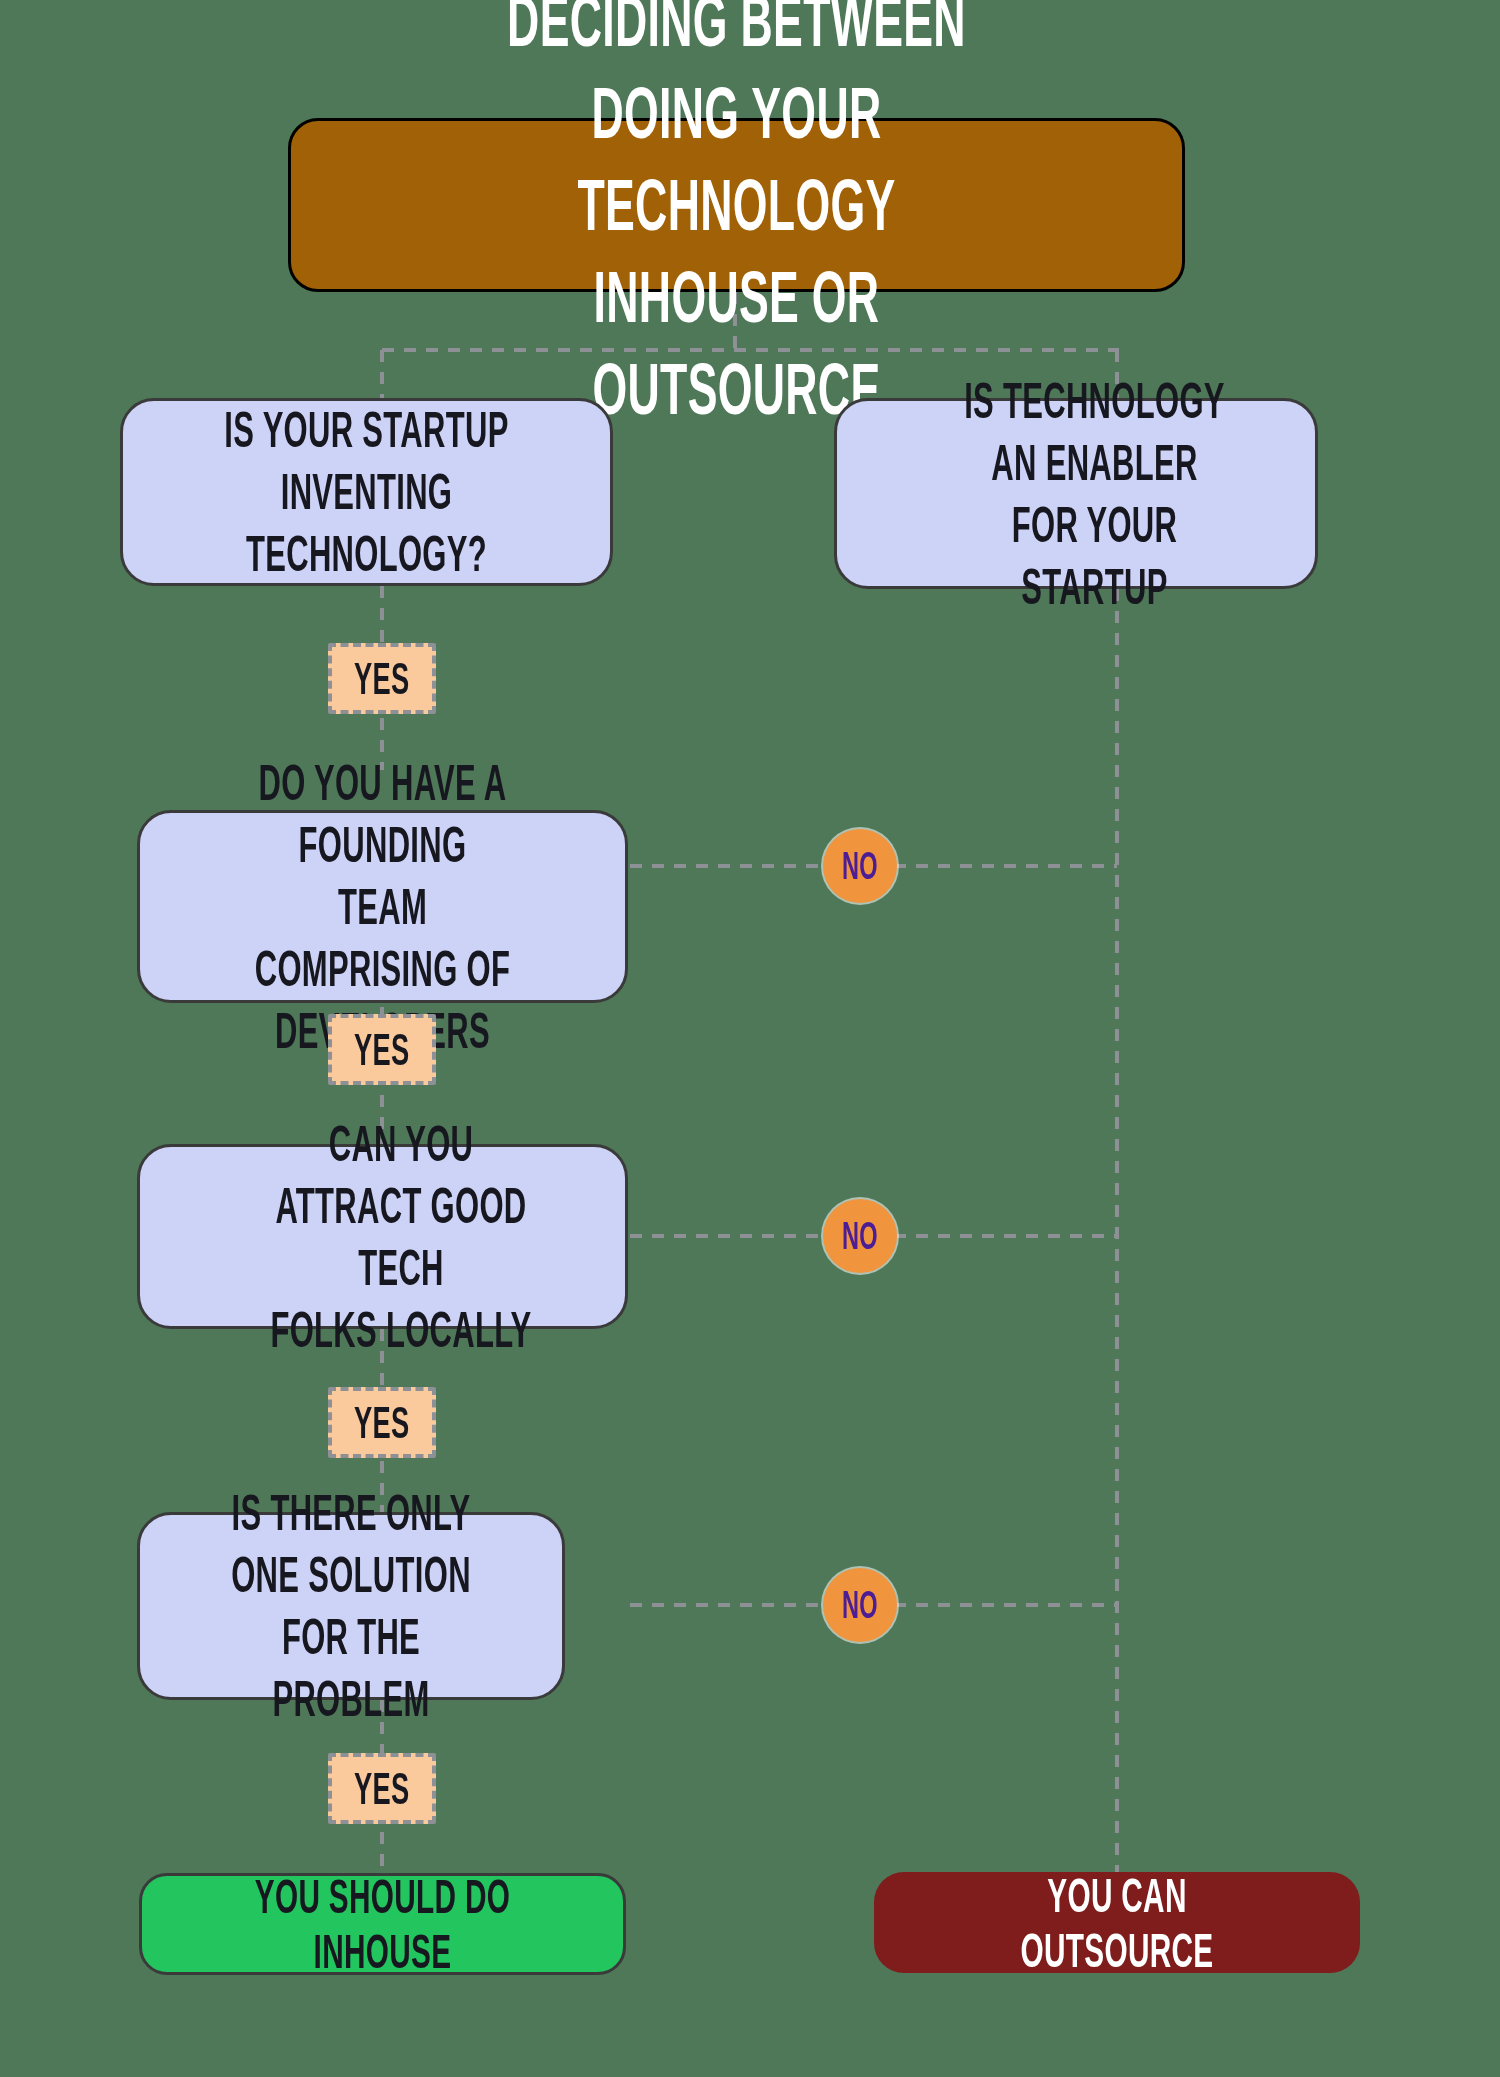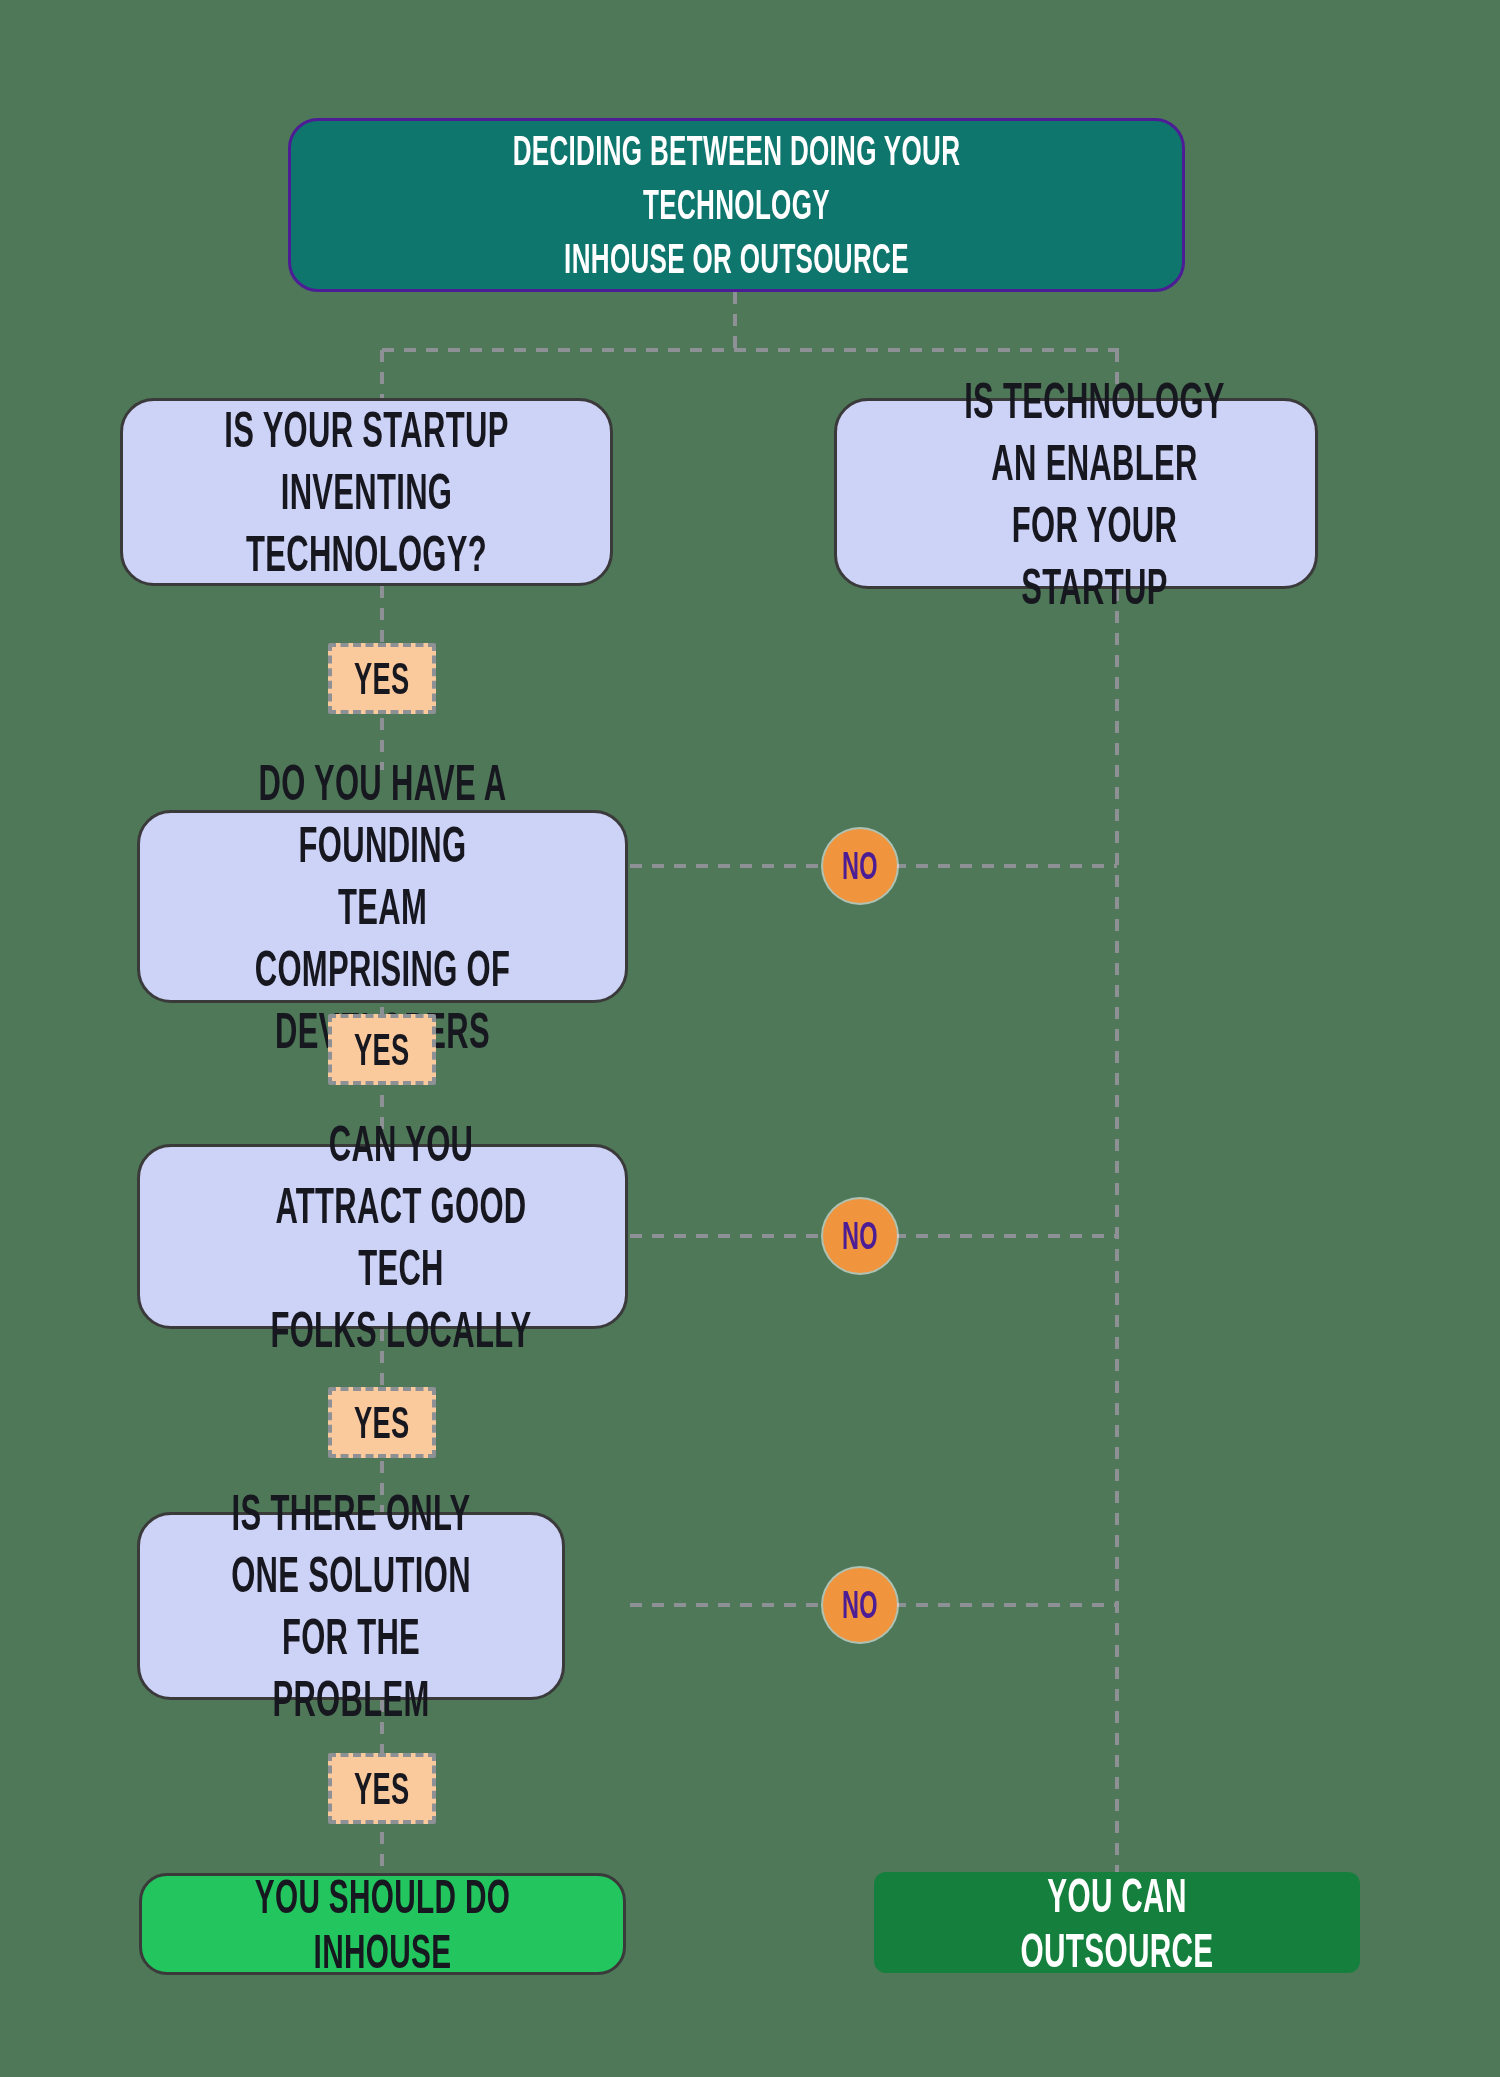--- a/index.html
+++ b/index.html
@@ -11,27 +11,27 @@
   
   .vline{position:absolute;width:4px;
     background:repeating-linear-gradient(to bottom,#8D9196 0 12px,rgba(0,0,0,0) 12px 22px);}
   .hline{position:absolute;height:4px;
     background:repeating-linear-gradient(to right,#8D9196 0 12px,rgba(0,0,0,0) 12px 22px);}
   
   .node{position:absolute;display:flex;align-items:center;justify-content:center;
     text-align:center;box-sizing:border-box;}
   .condensed{display:inline-block;transform:scaleX(0.62);white-space:pre-line;
     font-weight:700;letter-spacing:0.5px;}
-  .title-node{background:#0f766e;border:3px solid #4c1d95;border-radius:30px;
-    color:#FFFFFF;font-size:42px;line-height:1.28;}
+  .title-node{background:#a16207;border:3px solid #000000;border-radius:30px;
+    color:#FFFFFF;font-size:72px;line-height:1.28;}
   .q-node{background:#CDD2F7;border:3px solid #3A3A3A;border-radius:34px;
     color:#17171F;font-size:50px;line-height:1.24;}
   .result-left{background:#22c55e;border:3px solid #3A3A3A;border-radius:28px;
     color:#17171F;font-size:48px;}
-  .result-right{background:#15803d;border-radius:12px;color:#FFFFFF;font-size:48px;}
+  .result-right{background:#7f1d1d;border-radius:30px;color:#FFFFFF;font-size:48px;}
   .yes-badge{position:absolute;width:108px;height:71px;background:#FACA9D;
     border:4px dashed #8D9196;box-sizing:border-box;border-radius:2px;
     display:flex;align-items:center;justify-content:center;
     color:#17171F;font-size:44px;text-align:center;}
   .no-circle{position:absolute;width:74px;height:74px;border-radius:50%;
     background:#F0943D;display:flex;align-items:center;justify-content:center;
     color:#4c1d95;font-size:38px;box-shadow:0 0 0 2px rgba(255,255,255,0.55);}
 </style>
 </head>
 <body>

